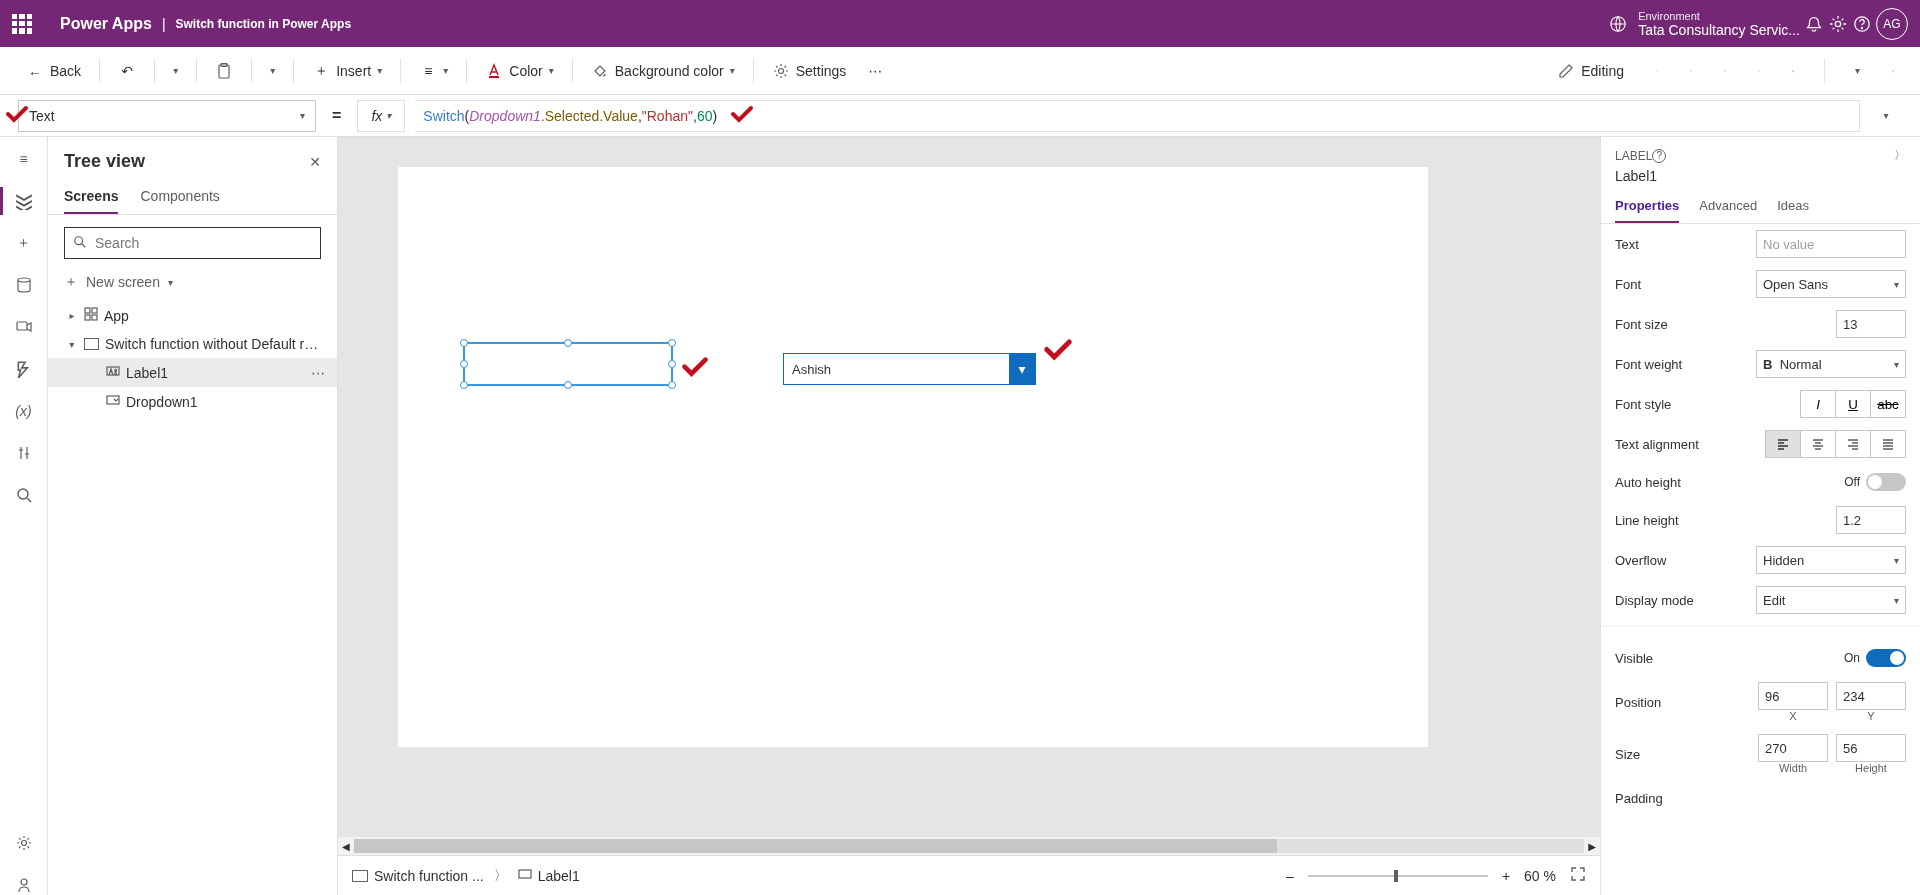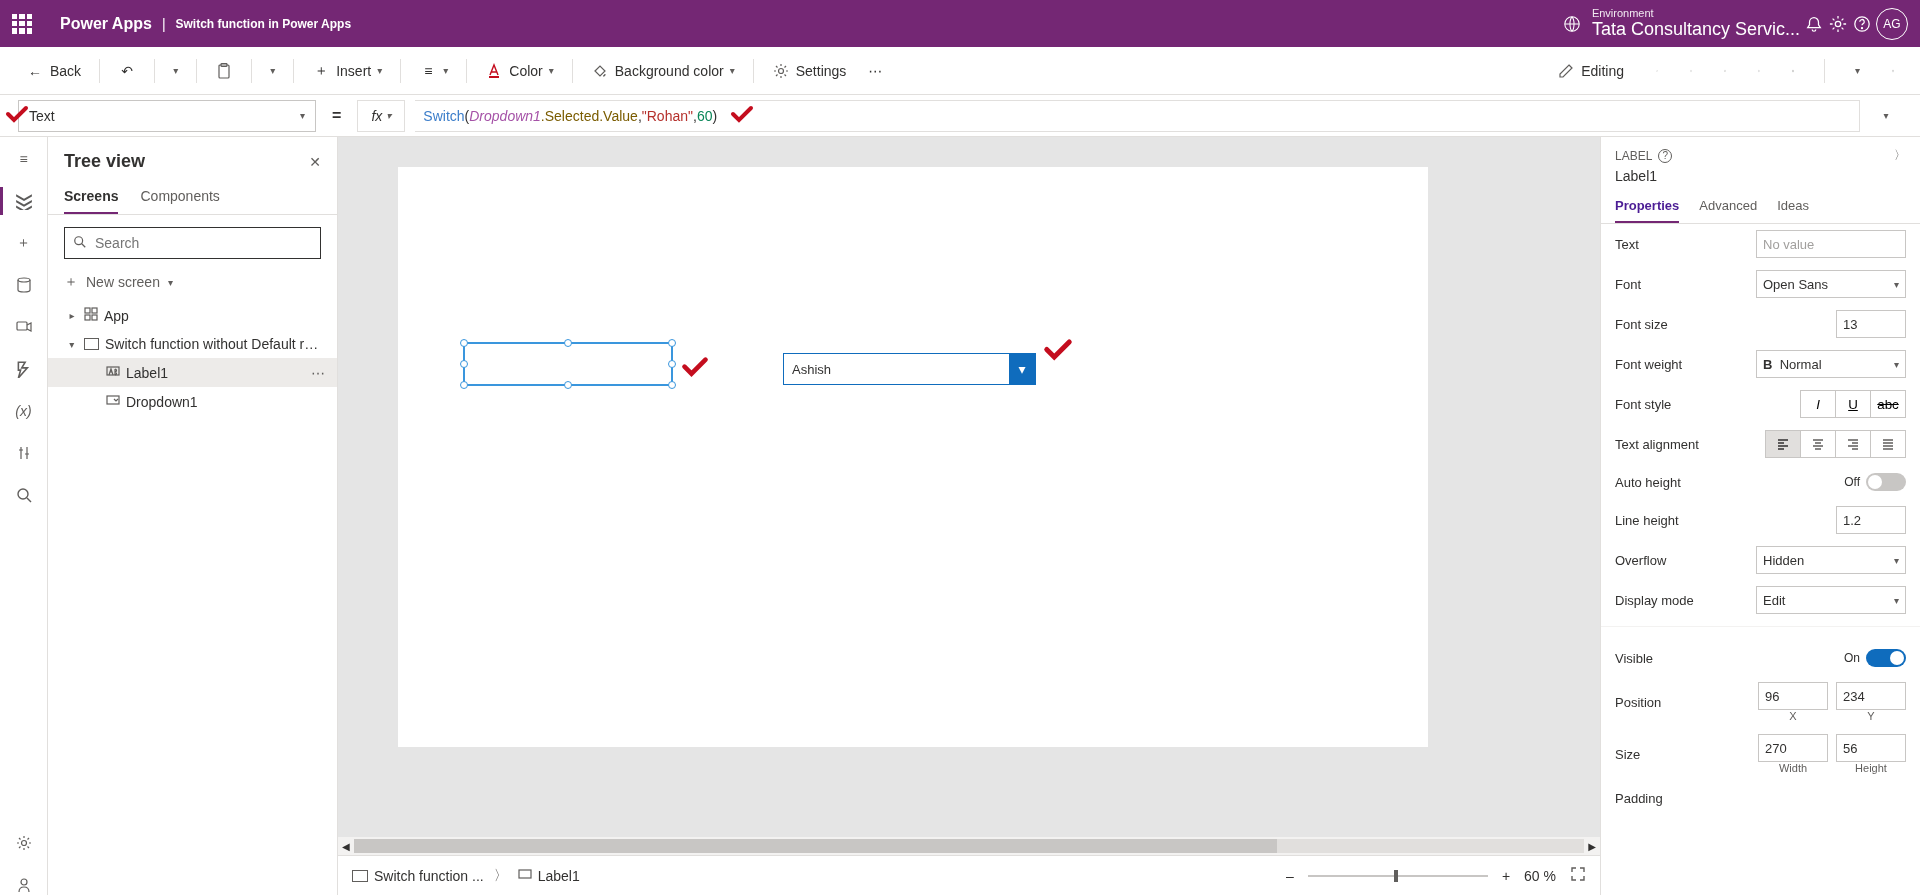--- a/index.html
+++ b/index.html
@@ -8,21 +8,21 @@
 
 .top-header { height: 47px; background: #742774; color: #fff; display: flex; align-items: center; padding: 0 12px; }
 .waffle { width: 20px; height: 20px; display: grid; grid-template-columns: repeat(3,1fr); grid-template-rows: repeat(3,1fr); gap: 2px; margin-right: 28px; cursor: pointer; }
 .waffle div { background: #fff; }
 .app-title { font-size: 16px; font-weight: 600; }
 .app-sep { margin: 0 10px; font-weight: 400; }
 .doc-title { font-size: 12px; font-weight: 700; }
 .header-right { margin-left: auto; display: flex; align-items: center; gap: 4px; }
 .env-block { display: flex; align-items: center; gap: 10px; }
 .env-text small { font-size: 11px; display: block; opacity: .9; }
-.env-text span { font-size: 18px; }
+.env-text span { font-size: 14px; }
 .header-icon { width: 20px; height: 20px; display: inline-flex; align-items: center; justify-content: center; cursor: pointer; }
 .avatar { width: 32px; height: 32px; border-radius: 50%; border: 1px solid #fff; display: flex; align-items: center; justify-content: center; font-size: 12px; }
 
 
 .command-bar { height: 48px; border-bottom: 1px solid #e1dfdd; display: flex; align-items: center; padding: 0 18px; gap: 4px; }
 .cmd-btn { display: flex; align-items: center; gap: 6px; padding: 6px 8px; cursor: pointer; border-radius: 2px; }
 .cmd-sep { width: 1px; height: 24px; background: #e1dfdd; margin: 0 6px; }
 .cmd-right { margin-left: auto; display: flex; align-items: center; gap: 16px; text-align: right; }
 .icon { width: 18px; height: 18px; display: inline-flex; align-items: center; justify-content: center; }
 .chev-down { font-size: 10px; color: #605e5c; }
@@ -86,21 +86,21 @@
 .h-scroll .thumb { position:absolute; left:0; top:0; height:100%; width:75%; background:#c8c6c4; }
 .status-bar { height: 40px; background:#fff; border-top:1px solid #e1dfdd; display:flex; align-items:center; padding:0 14px; gap:10px; }
 .crumb { display:flex; align-items:center; gap:6px; cursor:pointer; }
 .status-right { margin-left:auto; display:flex; align-items:center; gap:14px; }
 .zoom-track { width:180px; height:2px; background:#c8c6c4; position:relative; }
 .zoom-thumb { position:absolute; top:-5px; width:4px; height:12px; background:#605e5c; left:48%; }
 
 
 .props-panel { width: 320px; border-left: 1px solid #e1dfdd; display:flex; flex-direction:column; overflow:hidden; }
 .props-head { padding: 10px 14px 6px; }
-.props-head .type-row { display:flex; align-items:center; gap:6px; color:#605e5c; font-size:12px; }
+.props-head .type-row { display:flex; align-items:center; color:#605e5c; font-size:12px; }
 .help-circ { width:14px;height:14px;border:1px solid #605e5c;border-radius:50%;font-size:10px;display:flex;align-items:center;justify-content:center;}
 .props-head .name { font-size:14px; padding-top:4px; }
 .props-head .collapse { margin-left:auto; color:#605e5c; }
 .props-tabs { display:flex; gap:20px; padding:0 14px; border-bottom:1px solid #e1dfdd; }
 .props-tab { padding:8px 0; font-size:13px; cursor:pointer; color:#605e5c; }
 .props-tab.active { color:#4c1d95; font-weight:600; border-bottom:2px solid #742774; }
 .props-body { flex:1; overflow-y:hidden; }
 .prop-row { display:flex; align-items:center; padding:6px 14px; min-height:36px; }
 .prop-row label { flex:1; font-size:13px; }
 .prop-input { width:150px; height:28px; border:1px solid #c8c6c4; padding:0 6px; font-size:13px; display:flex; align-items:center; justify-content:space-between; }

